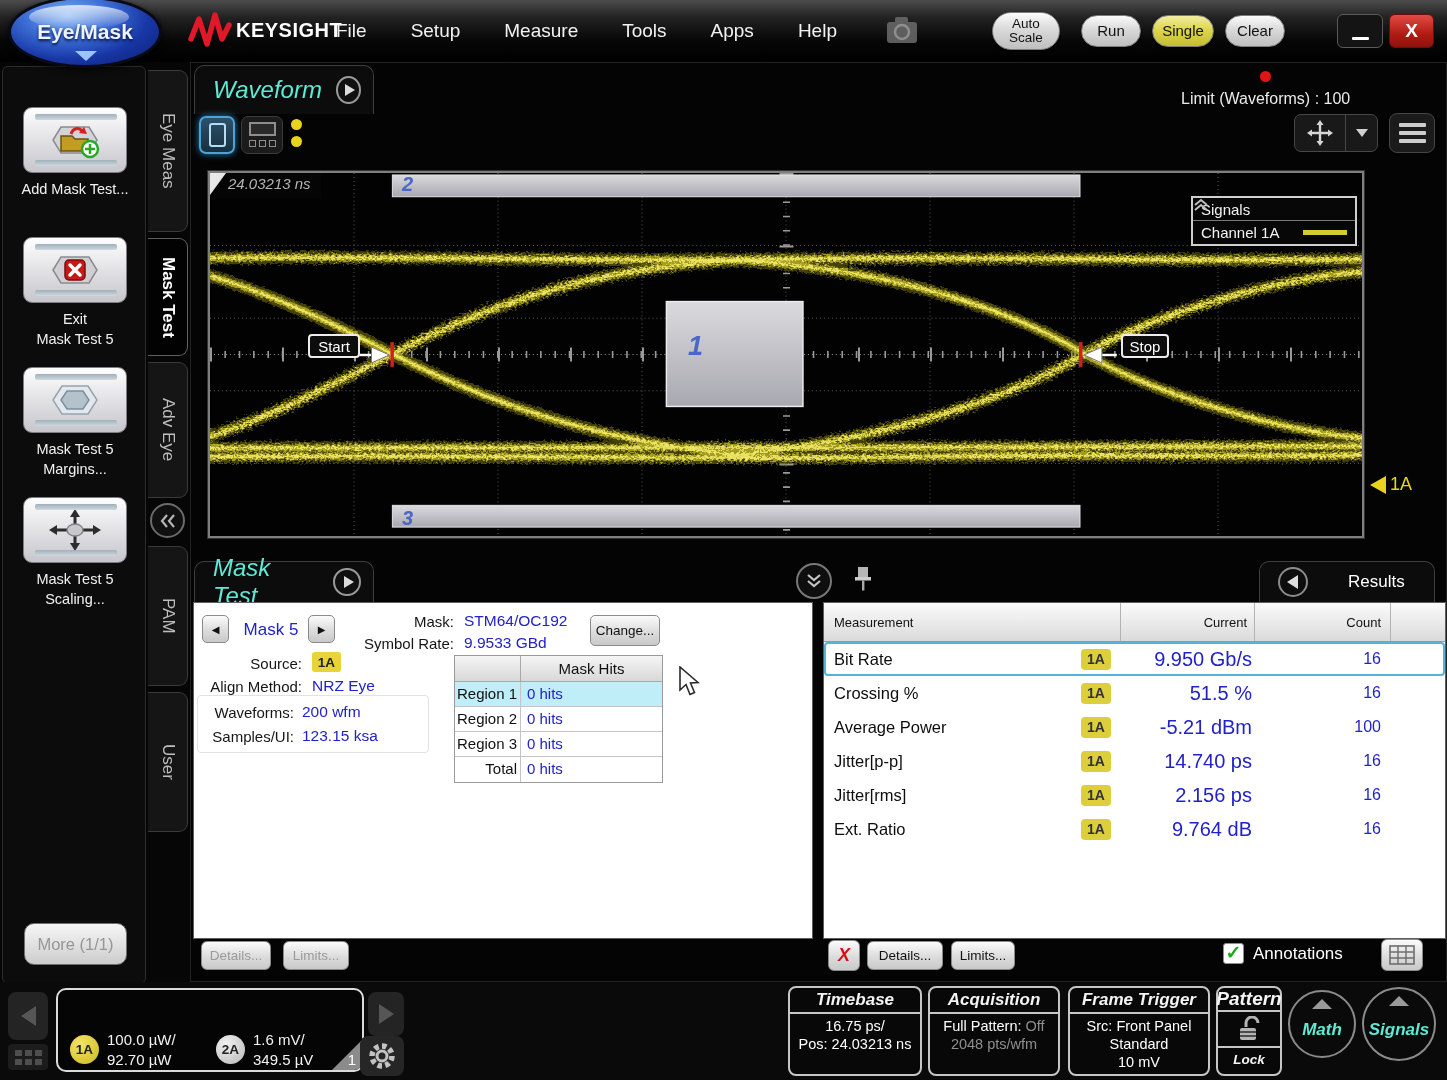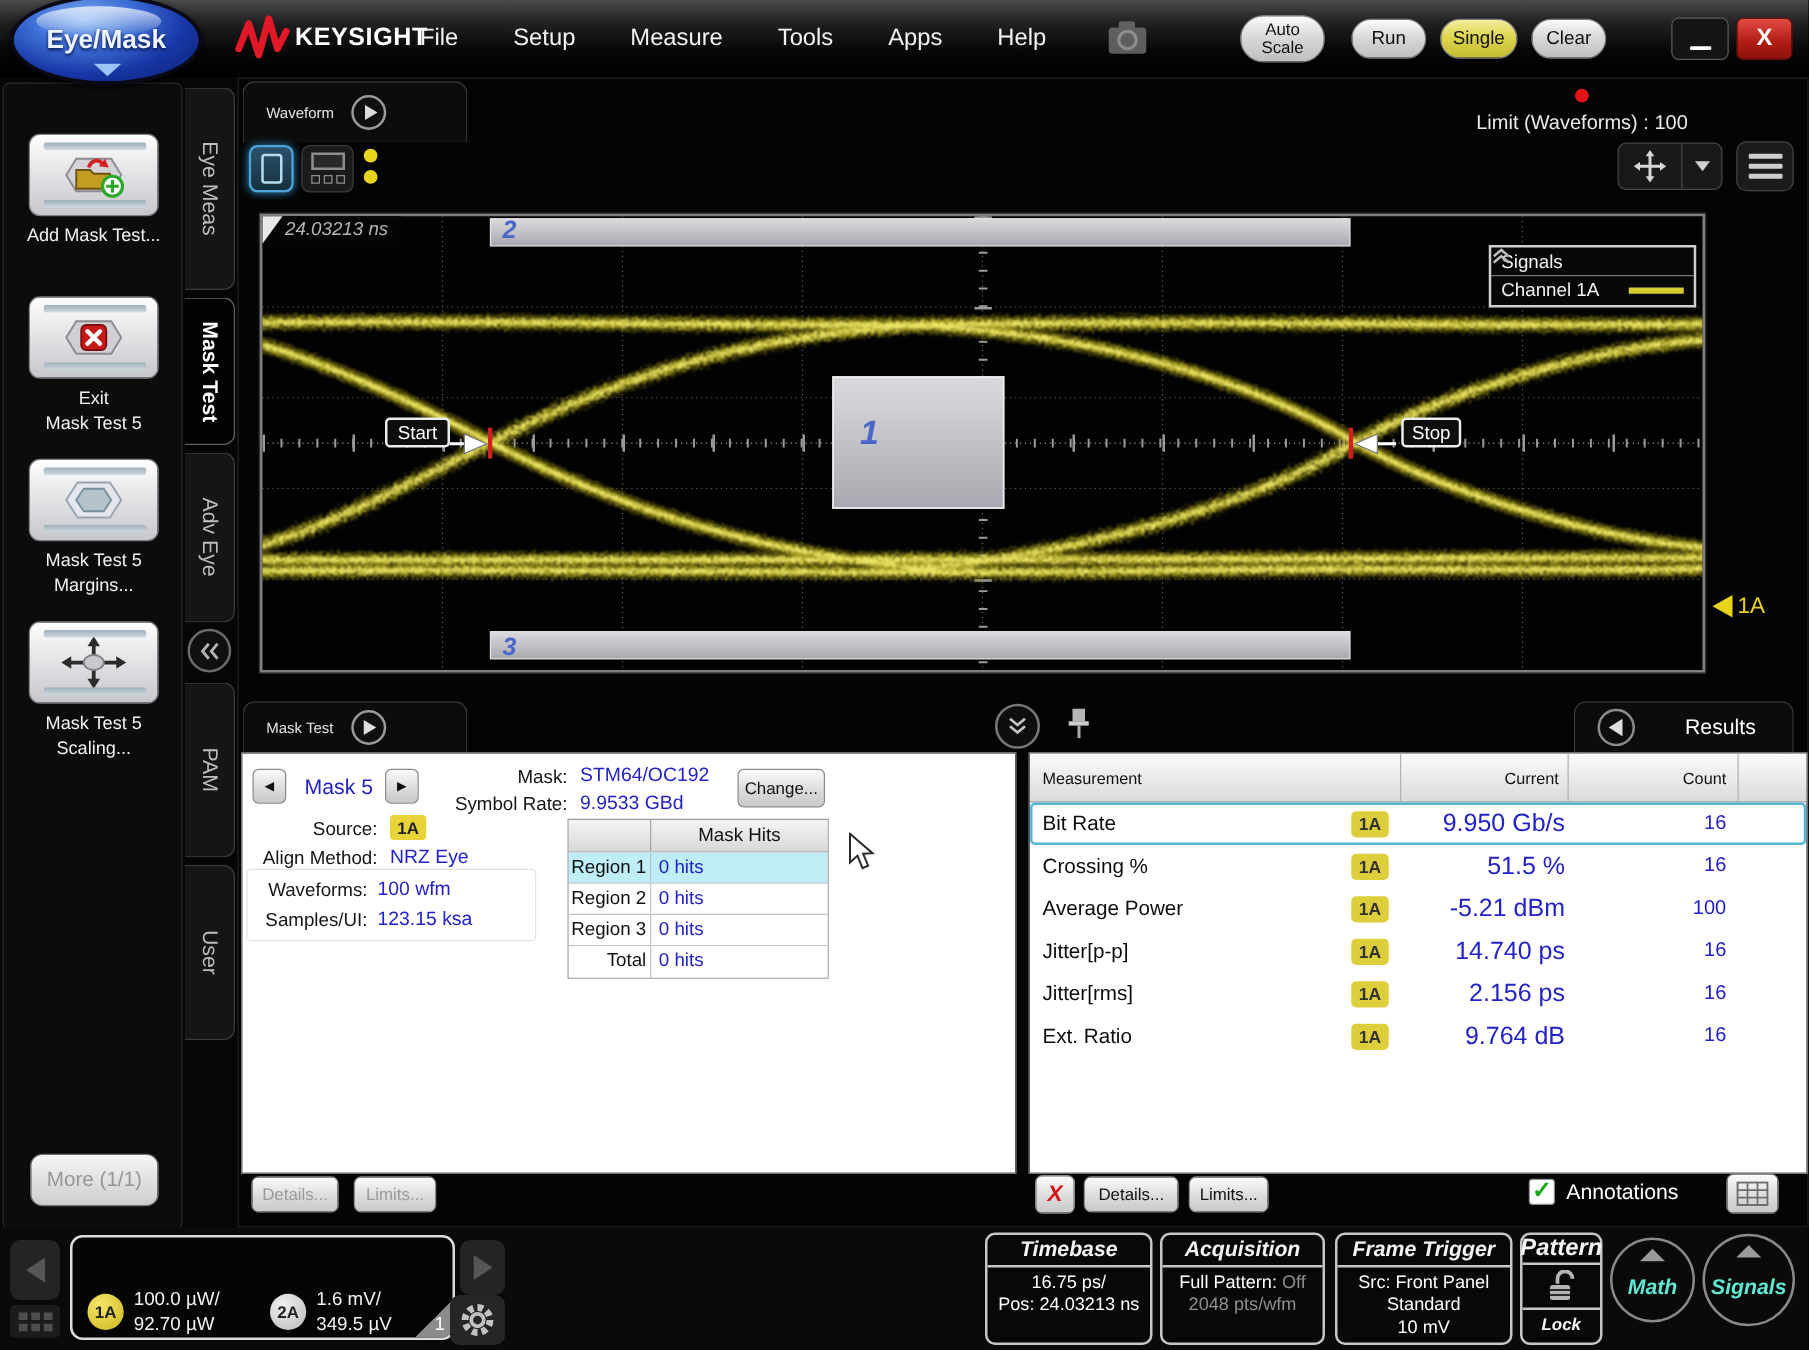--- a/index.html
+++ b/index.html
@@ -57,21 +57,21 @@
     border-radius:0 9px 9px 0;display:flex;align-items:center;justify-content:center;color:#bdbdbd;font-size:17px;}
   .vtab span{writing-mode:vertical-rl;}
   .vtab.active{color:#fff;font-weight:700;background:#020202;border-color:#606060;}
   #collapse-btn{position:absolute;left:150px;top:503px;width:35px;height:35px;border-radius:50%;
     border:2px solid #6a6a6a;background:#101010;display:flex;align-items:center;justify-content:center;}
 
   
   #main{position:absolute;left:190px;top:62px;width:1257px;height:920px;background:#040404;border:1px solid #222;}
   .panel-tab{position:absolute;height:49px;background:#0c0c0c;border:1px solid #3e3e3e;border-bottom:none;
     border-radius:10px 10px 0 0;display:flex;align-items:center;padding:0 12px 0 18px;gap:14px;}
-  .panel-tab .tab-label{color:#e5e5e5;font-size:12px;}
+  .panel-tab .tab-label{color:#5eead4;font-size:24px;font-style:italic;}
   .play-circle{width:28px;height:28px;border-radius:50%;border:2px solid #9a9a9a;background:#101010;
     display:flex;align-items:center;justify-content:center;}
   .play-tri{width:0;height:0;border-top:6px solid transparent;border-bottom:6px solid transparent;
     border-left:10px solid #dcdcdc;margin-left:3px;}
   #wave-tab{left:3px;top:2px;width:180px;}
   #limit-ind{position:absolute;left:990px;top:8px;display:flex;align-items:center;gap:8px;flex-direction:column;}
   #limit-dot{width:11px;height:11px;border-radius:50%;background:#e01414;}
   #limit-text{color:#eaeaea;font-size:16px;}
 
   #wave-toolbar{position:absolute;left:0;top:50px;width:1257px;height:48px;}
@@ -503,21 +503,21 @@
       <div class="flabel" style="left:140px;top:32px;width:120px">Symbol Rate:</div>
       <div class="fvalue" style="left:270px;top:31px">9.9533 GBd</div>
       <div class="btn-lite" id="change-btn">Change...</div>
 
       <div class="flabel" style="left:8px;top:52px;width:100px">Source:</div>
       <div id="src-badge">1A</div>
       <div class="flabel" style="left:0px;top:75px;width:108px">Align Method:</div>
       <div class="fvalue" style="left:118px;top:74px">NRZ Eye</div>
       <div id="wf-focus"></div>
       <div class="flabel" style="left:0px;top:101px;width:100px">Waveforms:</div>
-      <div class="fvalue" style="left:108px;top:100px">100 wfm</div>
+      <div class="fvalue" style="left:108px;top:100px">200 wfm</div>
       <div class="flabel" style="left:0px;top:125px;width:100px">Samples/UI:</div>
       <div class="fvalue" style="left:108px;top:124px">123.15 ksa</div>
 
       <div id="hits-table">
         <div class="hits-header">
           <div class="c1"></div>
           <div class="c2">Mask Hits</div>
         </div>
         <div>
             <div class="hrow hl">

